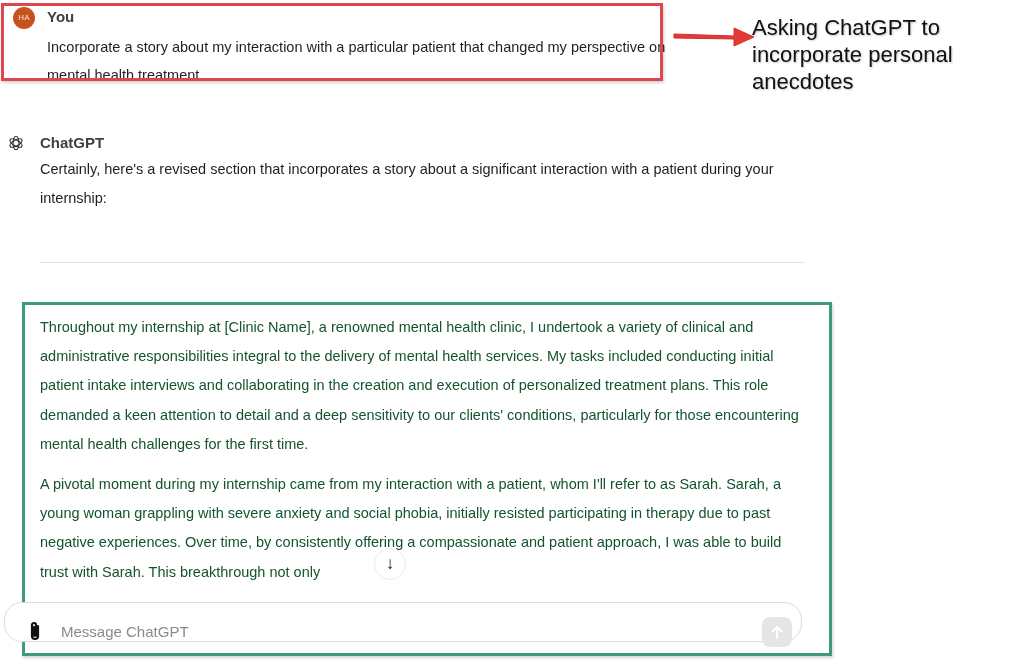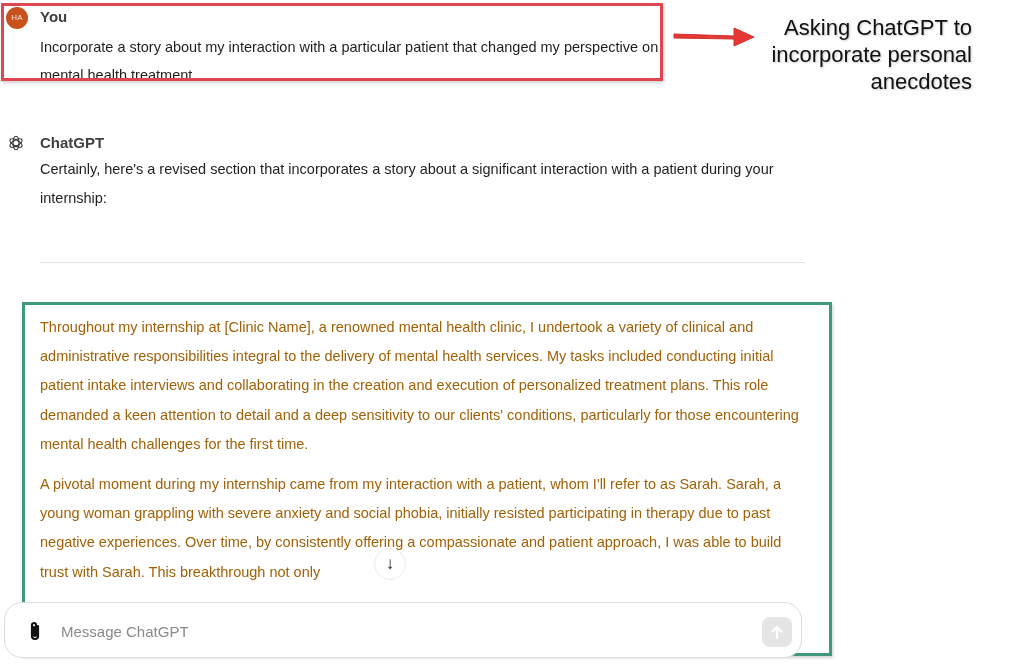--- a/index.html
+++ b/index.html
@@ -5,21 +5,21 @@
     * { box-sizing: border-box; margin: 0; padding: 0; }
     html, body {
       width: 1024px; height: 670px; overflow: hidden;
       background: #ffffff;
       font-family: "Liberation Sans", "DejaVu Sans", sans-serif;
       color: #0d0d0d;
     }
     .page { position: relative; width: 1024px; height: 670px; }
 
     
-    .user-msg { position: absolute; left: 0; top: 0; width: 680px; height: 90px; padding-left: 8px; }
+    .user-msg { position: absolute; left: 7px; top: 0; width: 680px; height: 90px; padding-left: 8px; }
     .avatar-user {
       position: absolute; left: 6px; top: 7px; width: 22px; height: 22px;
       border-radius: 50%; background: #c8521d; color: #fbe3d4;
       font-size: 8px; line-height: 22px; text-align: center; letter-spacing: 0.2px;
     }
     .author {
       position: absolute; left: 40px; font-weight: bold; font-size: 15px; color: #404040;
     }
     .user-author { top: 8px; }
     .user-text {
@@ -29,59 +29,59 @@
     .red-box {
       position: absolute; left: 1px; top: 3px; width: 662px; height: 78px;
       border: 3px solid #e0464f; pointer-events: none;
       box-shadow: 1px 2px 3px rgba(0,0,0,0.18);
     }
 
     
     .annotation-arrow { position: absolute; left: 672px; top: 24px; width: 84px; height: 24px; }
     .annotation-text {
       position: absolute; left: 752px; top: 14px; width: 220px;
-      text-align: right; font-size: 22px; line-height: 27px; color: #111;
+      text-align: left; font-size: 22px; line-height: 27px; color: #111;
       text-shadow: 1px 1px 2px rgba(0,0,0,0.22);
     }
 
     
     .gpt-icon { position: absolute; left: 7px; top: 134px; width: 18px; height: 18px; }
     .gpt-author { top: 134px; text-align: center; }
     .gpt-intro {
       position: absolute; left: 40px; top: 155px; width: 780px;
       font-size: 14.5px; line-height: 29px; color: #1f1f1f;
     }
     .divider {
       position: absolute; left: 40px; top: 262px; width: 765px; height: 1px; background: #e3e3e3;
     }
 
     
     .response-body {
       position: absolute; left: 40px; top: 313px; width: 770px;
-      font-size: 14.5px; line-height: 29.2px; color: #a16207;
+      font-size: 14.5px; line-height: 29.2px; color: #14532d;
     }
     .response-body p { margin-bottom: 11px; }
 
     .green-box {
       position: absolute; left: 22px; top: 302px; width: 810px; height: 354px;
       border: 3px solid #3f9a7c; pointer-events: none;
       box-shadow: 1px 2px 3px rgba(0,0,0,0.18);
     }
 
     
     .scroll-down-button {
       position: absolute; left: 374px; top: 548px; width: 32px; height: 32px;
       border-radius: 50%; background: rgba(255,255,255,0.9); border: 1px solid #ececec;
       display: flex; align-items: center; justify-content: center;
       font-size: 17px; color: #111; cursor: pointer;
     }
 
     
     .composer {
-      position: absolute; left: 4px; top: 602px; width: 798px; height: 56px;
+      position: absolute; left: 4px; top: 602px; width: 798px; height: 40px;
       border: 1px solid #dcdcdc; border-radius: 18px; background: #ffffff; padding-left: 44px;
     }
     .attach-button {
       position: absolute; left: 20px; top: 17px; width: 20px; height: 24px;
       cursor: pointer; display: flex; align-items: center; justify-content: center;
     }
     .composer-input {
       position: absolute; left: 56px; top: 14px; width: 680px; height: 28px;
       border: none; outline: none; background: transparent;
       font-family: "Liberation Sans", "DejaVu Sans", sans-serif;

